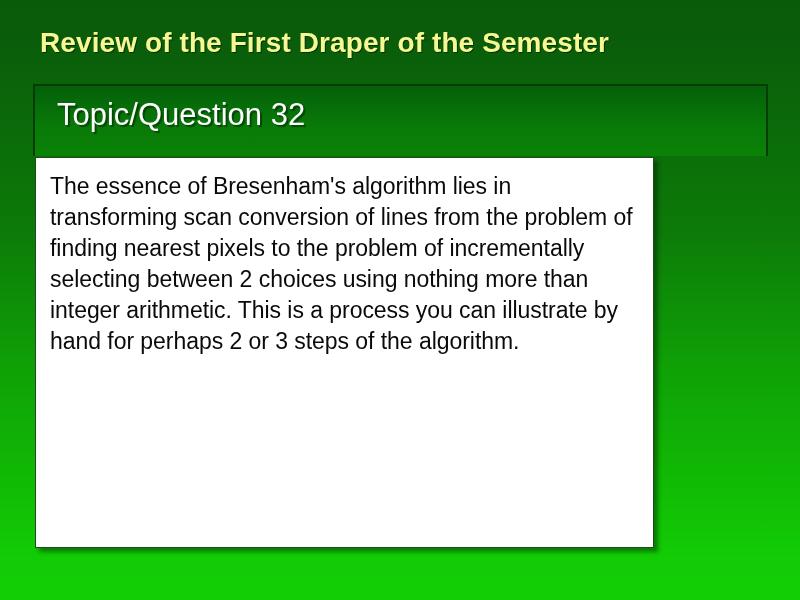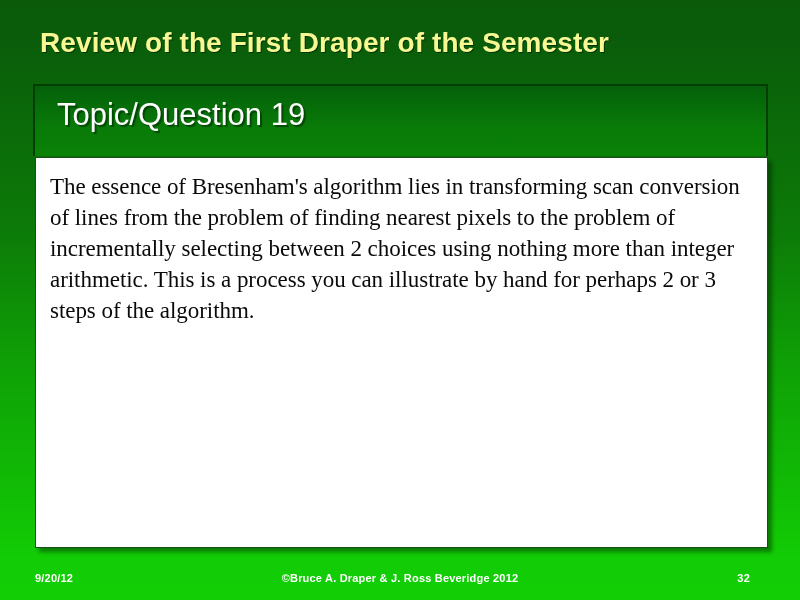--- a/index.html
+++ b/index.html
@@ -59,27 +59,26 @@
     color: #ffffff;
     text-shadow: 2px 2px 1px rgba(0, 35, 0, 0.55);
     white-space: nowrap;
   }
 
   
   .content-box {
     position: absolute;
     left: 35px;
     top: 157px;
-    width: 733px;
+    width: 619px;
     height: 391px;
     box-sizing: border-box;
     background: #ffffff;
     border: 1px solid #1d4d1d;
     box-shadow: 4px 4px 4px rgba(0, 30, 0, 0.45);
-    font-family: Liberation Serif, serif;
   }
 
   .body-text {
     position: absolute;
     left: 14px;
     top: 13px;
     right: 16px;
     font-size: 23px;
     line-height: 31px;
     color: #0a0a0a;
@@ -128,26 +127,21 @@
   }
 </style>
 </head>
 <body>
 
 <div class="slide">
 
   <div class="slide-title">Review of the First Draper of the Semester</div>
 
   <div class="subtitle-box">
-    <div class="subtitle-text">Topic/Question 19</div>
+    <div class="subtitle-text">Topic/Question 32</div>
   </div>
 
   <div class="content-box">
     <div class="body-text">The essence of Bresenham's algorithm lies in transforming scan conversion of lines from the problem of finding nearest pixels to the problem of incrementally selecting between 2 choices using nothing more than integer arithmetic. This is a process you can illustrate by hand for perhaps 2 or 3 steps of the algorithm.</div>
   </div>
 
-  <div class="footer">
-    <div class="footer-date">9/20/12</div>
-    <div class="footer-copyright">©Bruce A. Draper &amp; J. Ross Beveridge 2012</div>
-    <div class="footer-pagenum">32</div>
-  </div>
 
 </div>
 
 </body></html>

